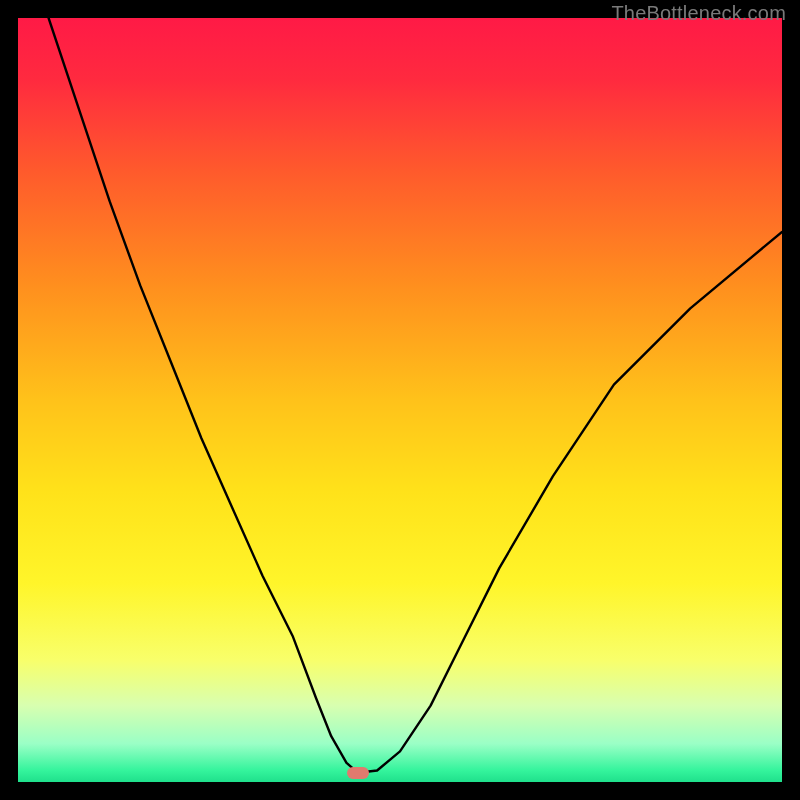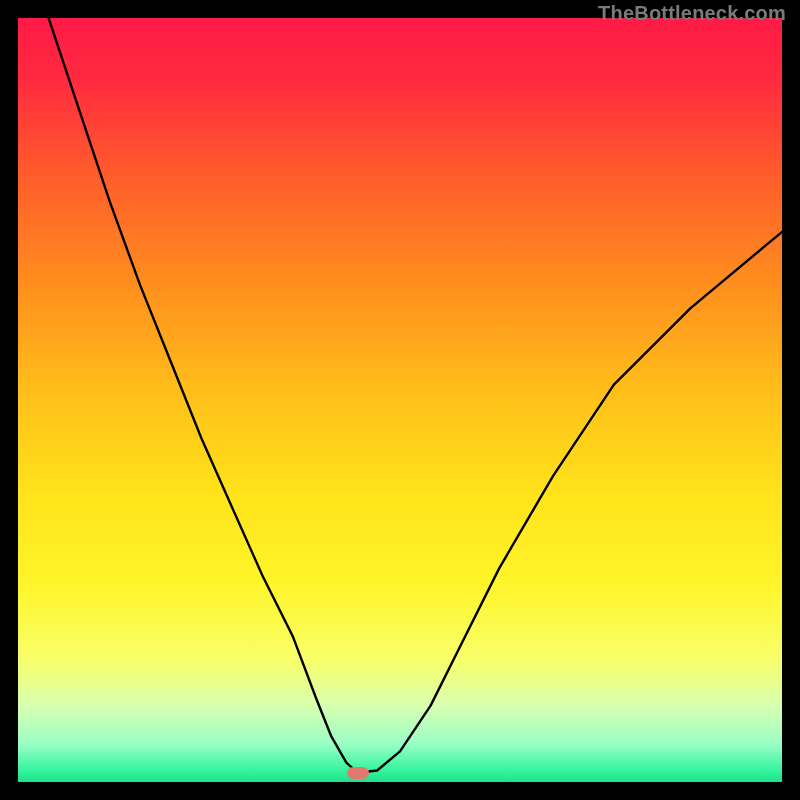--- a/index.html
+++ b/index.html
@@ -26,21 +26,21 @@
     width: 764px;
     height: 764px;
     overflow: hidden;
   }
   .attribution {
     position: absolute;
     top: 2px;
     right: 14px;
     color: #7a7a7a;
     font-size: 20px;
-    font-weight: 700;
+    font-weight: 400;
     letter-spacing: 0.2px;
     user-select: none;
   }
   svg { display: block; }
   .marker {
     position: absolute;
     width: 22px;
     height: 12px;
     border-radius: 6px;
     transform: translate(-50%, -50%);

